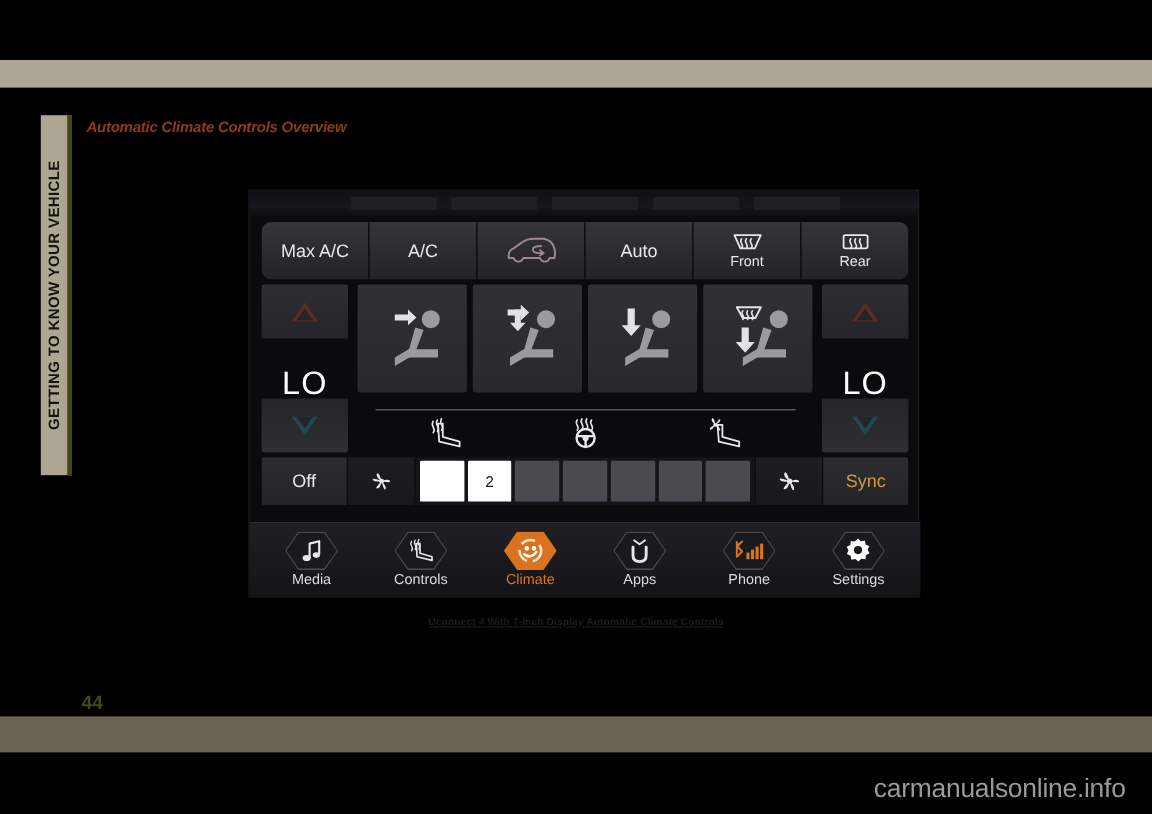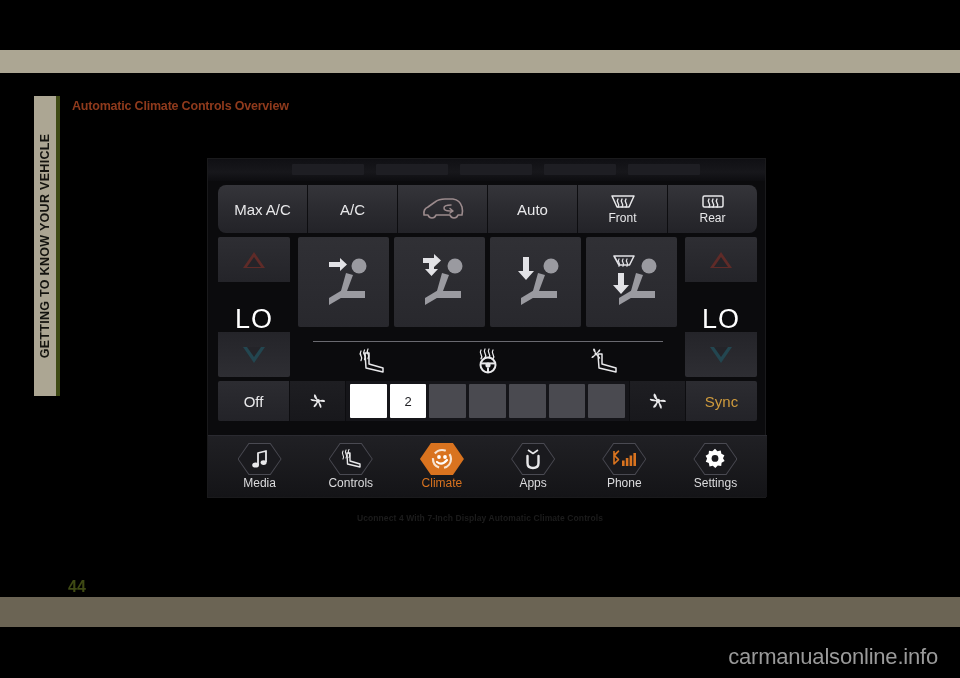--- a/index.html
+++ b/index.html
@@ -46,20 +46,21 @@
     font-weight: bold;
     letter-spacing: 0.3px;
     color: #14140f;
   }
 
   .chapter-heading {
     position: absolute;
     left: 72px; top: 99px;
     font-size: 12.5px;
     font-weight: bold;
+    font-style: italic;
     color: #8f3a1c;
     letter-spacing: -0.2px;
   }
 
   .page-number {
     position: absolute;
     left: 68px; top: 578px;
     font-size: 16px;
     font-weight: bold;
     color: #3f4a14;
@@ -75,20 +76,21 @@
 
   .figure-caption {
     position: absolute;
     left: 0; top: 513px;
     width: 960px;
     text-align: center;
     font-size: 8.5px;
     font-weight: bold;
     color: #1c1c1c;
     letter-spacing: 0.1px;
+    text-decoration: underline;
   }
 
   
   #uconnect {
     position: absolute;
     left: 207px; top: 158px;
     width: 559px; height: 340px;
     background: #0b0b0d;
     border: 1px solid #1a1a1c;
   }

